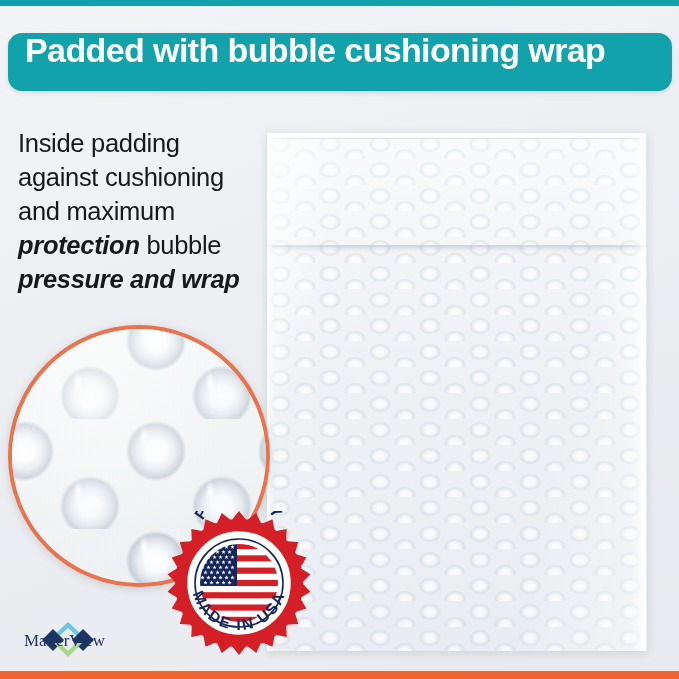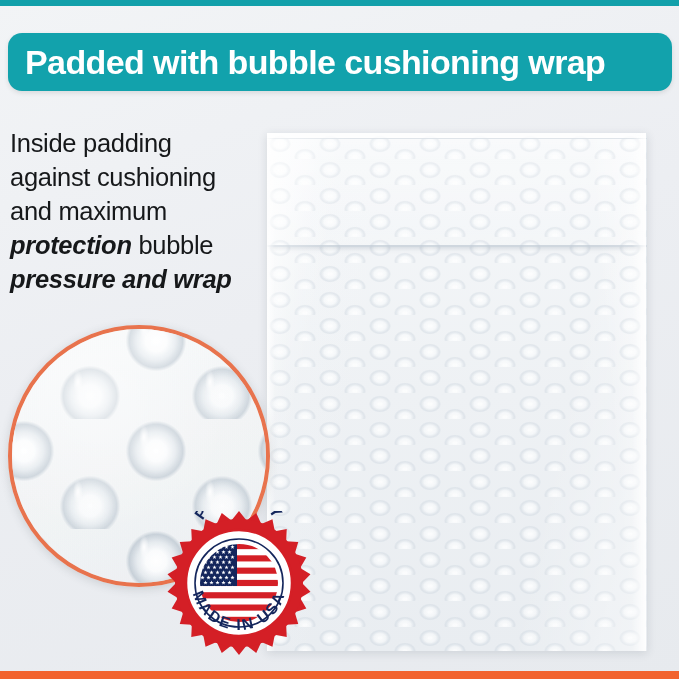--- a/index.html
+++ b/index.html
@@ -35,36 +35,36 @@
 
   
   .banner {
     position: absolute;
     left: 8px; top: 33px;
     width: 664px; height: 58px;
     background: #12a2ac;
     border-radius: 14px;
     box-shadow: 0 2px 5px rgba(0,0,0,0.10);
     display: flex;
-    align-items: center;
+    align-items: flex-start;
   }
   .banner-text {
     color: #ffffff;
     font-size: 34px;
     font-weight: bold;
     letter-spacing: -0.6px;
     padding-left: 17px;
     white-space: nowrap;
     line-height: 1;
   }
 
   
   .copy {
     position: absolute;
-    left: 10px; top: 127px;
+    left: 18px; top: 127px;
     width: 250px;
     color: #16181a;
     font-size: 25.5px;
     line-height: 1.33;
     letter-spacing: -0.3px;
   }
   .copy .b { font-weight: bold; font-style: italic; }
 
   
   .mailer {
@@ -314,16 +314,30 @@
 
       <text font-family="Liberation Sans, sans-serif" font-size="15.5" font-weight="bold" fill="#14265c" letter-spacing="2.2">
         <textPath href="#arcTop" startOffset="50%" text-anchor="middle" id="tpTop">PROUDLY</textPath>
       </text>
       <text font-family="Liberation Sans, sans-serif" font-size="15.5" font-weight="bold" fill="#14265c" letter-spacing="2.2">
         <textPath href="#arcBot" startOffset="50%" text-anchor="middle" id="tpBot">MADE IN USA</textPath>
       </text>
     </svg>
   </div>
 
+  <div class="logo">
+    <svg viewBox="0 0 104 50" width="104" height="50">
+
+      <path d="M30 22 L46 7 L62 22 L56 22 L46 13 L36 22 Z" fill="#6fc3e3"></path>
+
+      <path d="M20 25 L31 14 L42 25 L31 36 Z" fill="#1d3565"></path>
+
+      <path d="M50 25 L61 14 L72 25 L61 36 Z" fill="#1d3565"></path>
+
+      <path d="M32 28 L46 42 L60 28 L54 28 L46 36 L38 28 Z" fill="#a8d98a"></path>
+
+      <text x="2" y="31" font-family="Liberation Serif, serif" font-size="17" fill="#1d3565" id="logoText">MailerView</text>
+    </svg>
+  </div>
 
   <div class="strip-bottom"></div>
 
 </div>
 
 </body></html>

